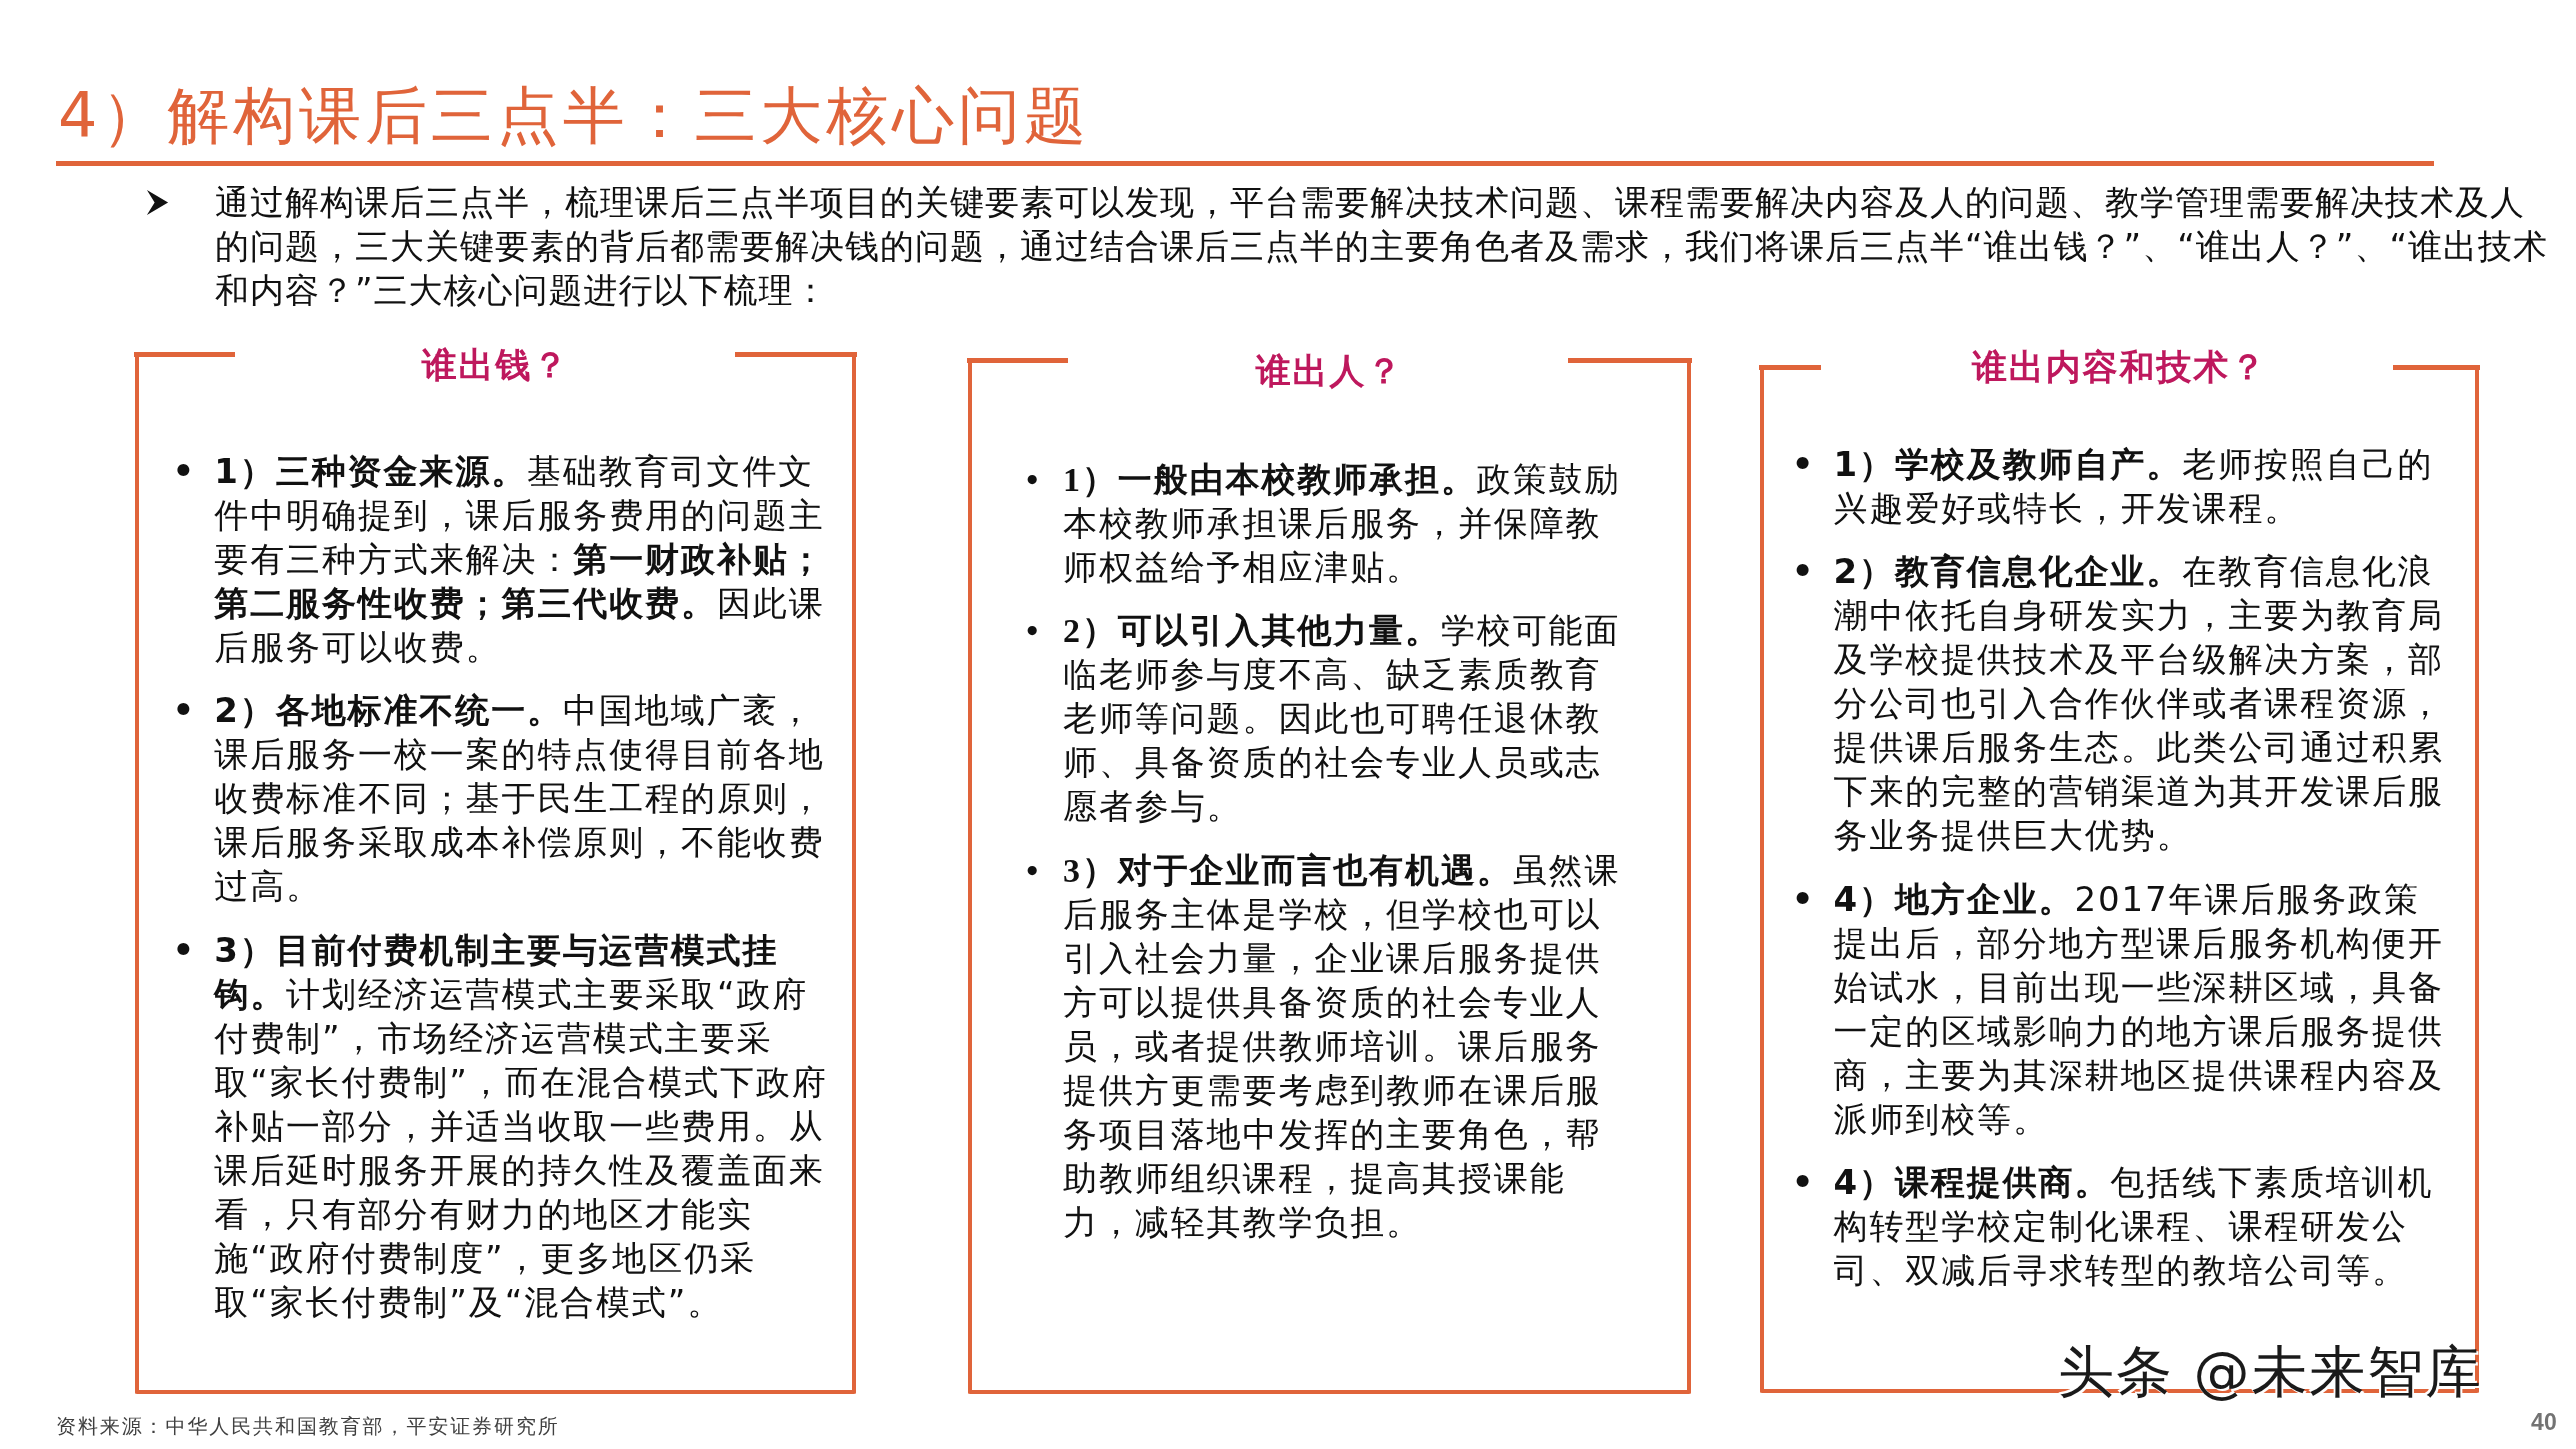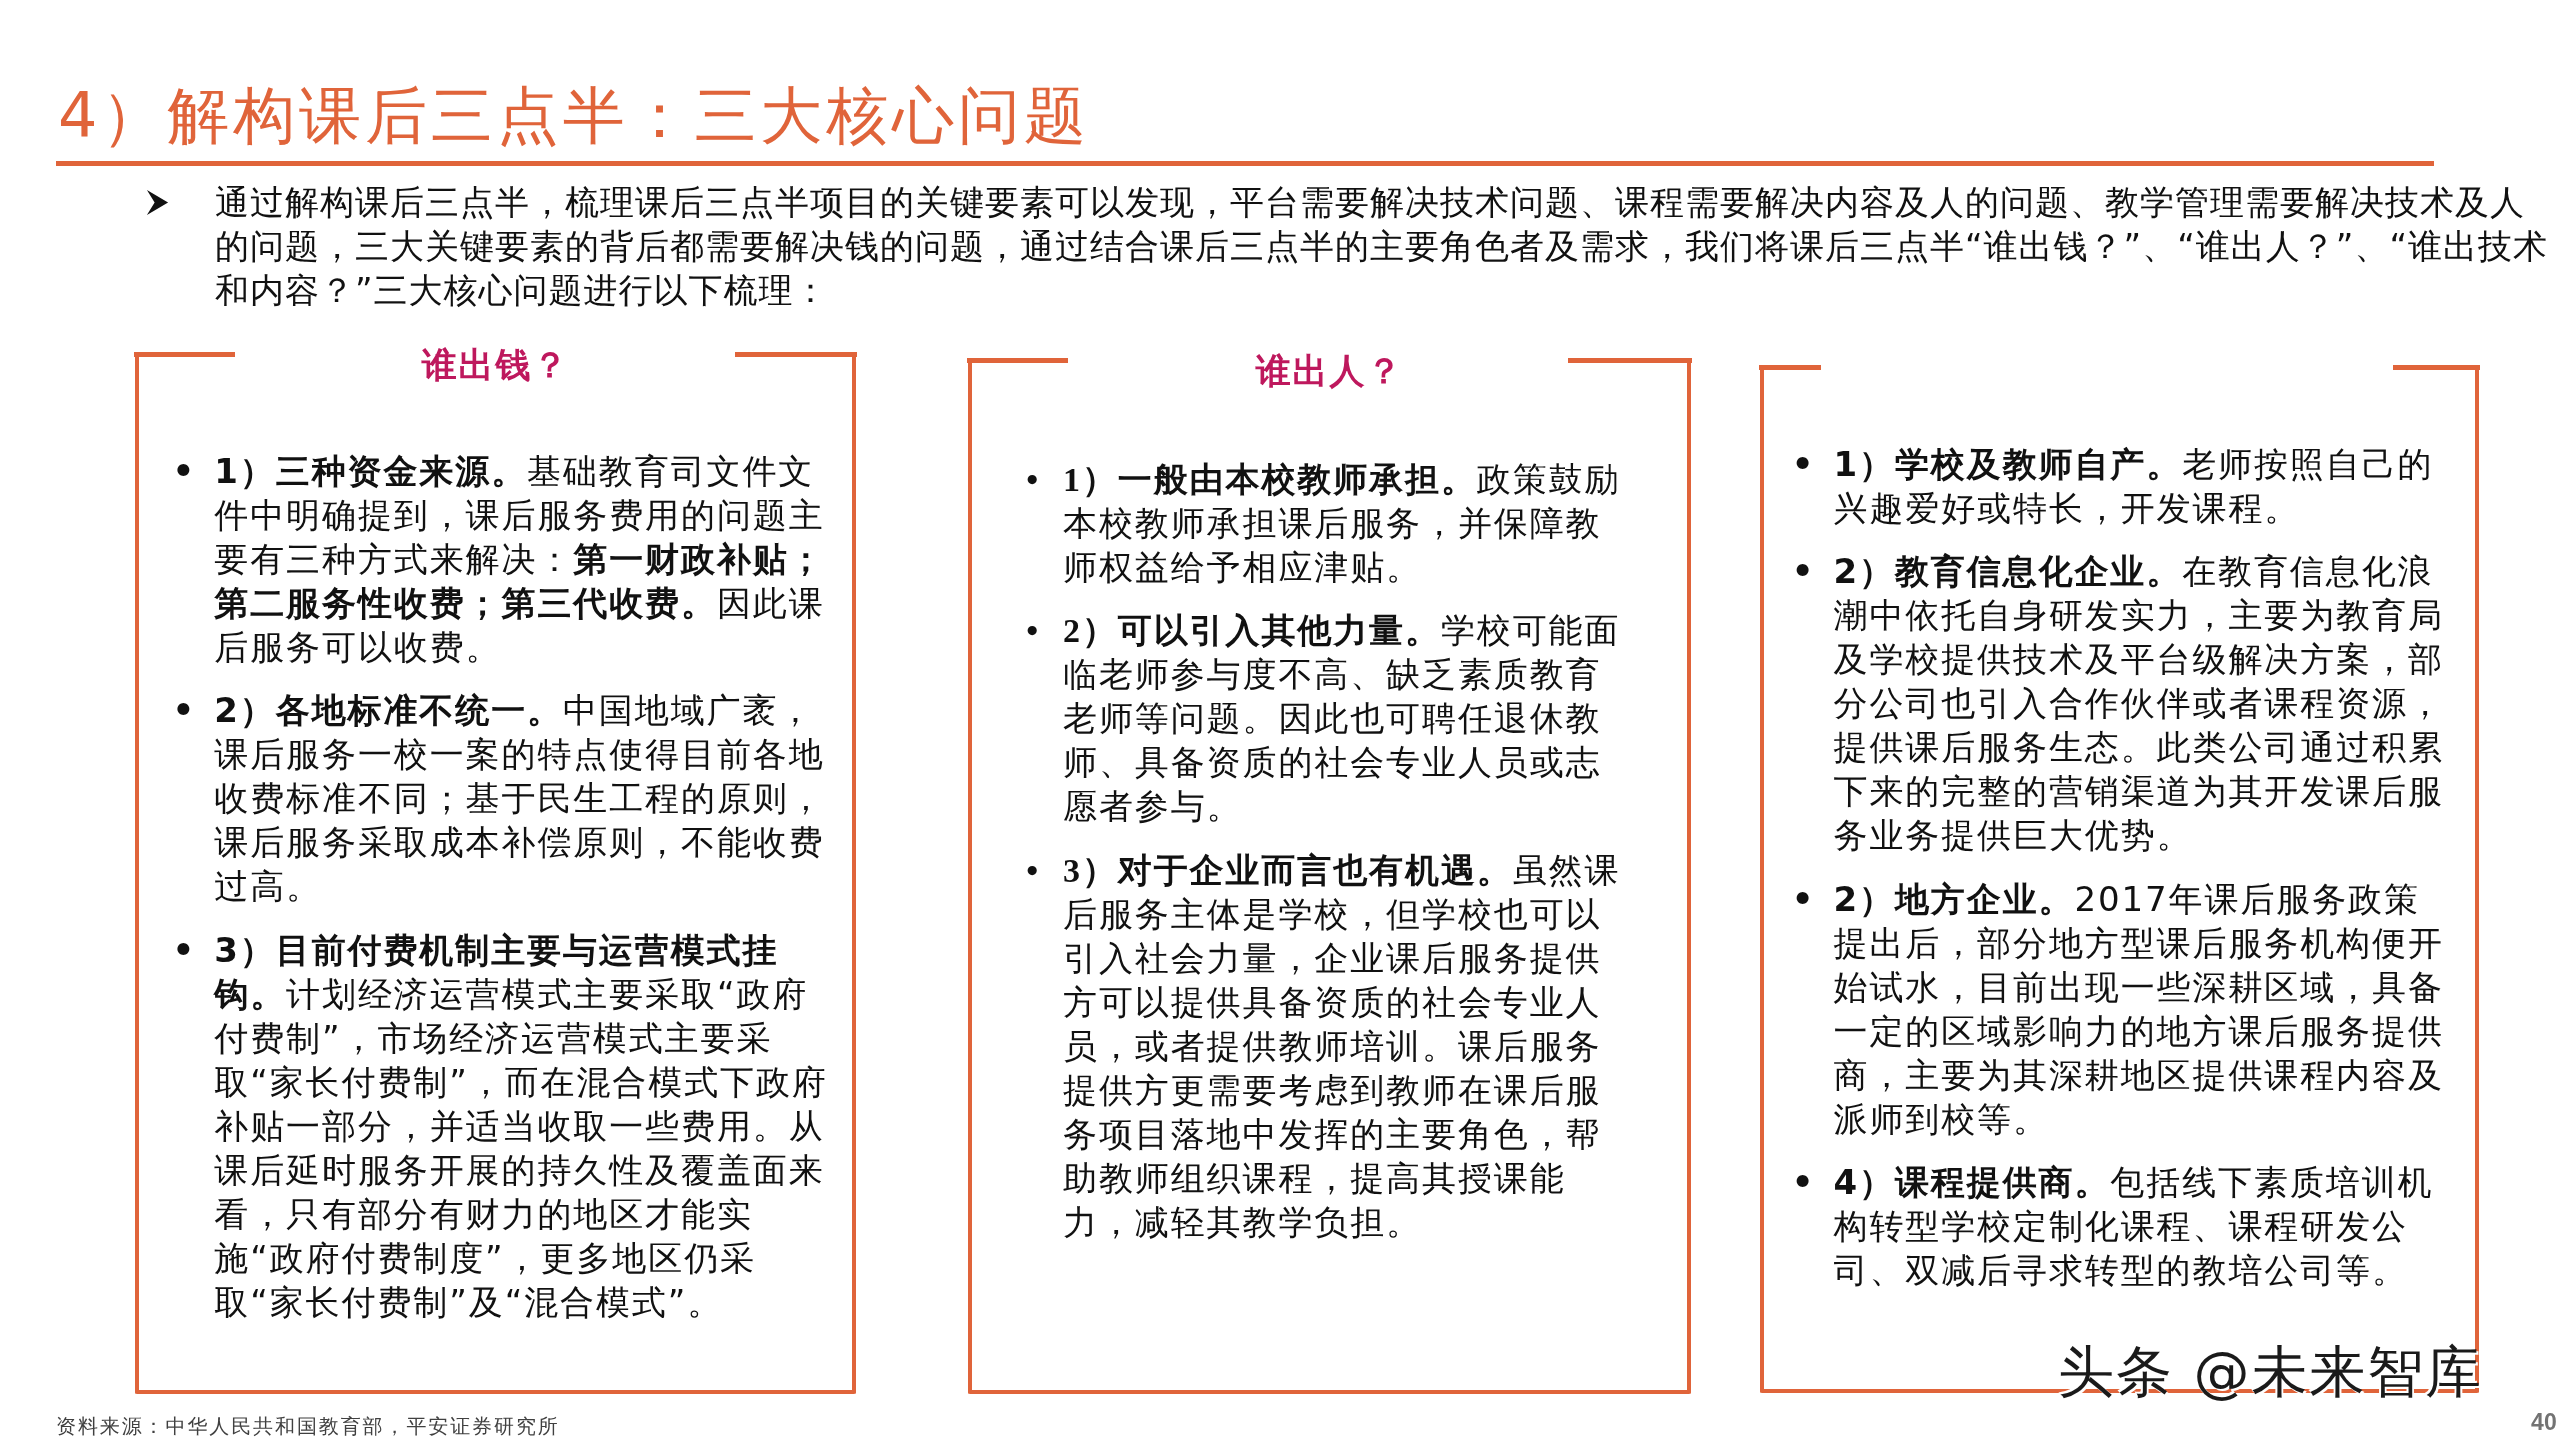--- a/index.html
+++ b/index.html
@@ -110,32 +110,33 @@
     <div class="item">
       <span class="bullet">•</span>
       <span class="lead">3）对于企业而言也有机遇。</span><span>虽然课后服务主体是学校，但学校也可以引入社会力量，企业课后服务提供方可以提供具备资质的社会专业人员，或者提供教师培训。课后服务提供方更需要考虑到教师在课后服务项目落地中发挥的主要角色，帮助教师组织课程，提高其授课能力，减轻其教学负担。</span>
     </div>
   </div>
 </div>
 
 <div class="box" style="left:1760px; top:365px; width:719px; height:1028px;">
   <div class="top-left" style="left:-4.8px; width:62px;"></div>
   <div class="top-right" style="right:-4.8px; width:87px;"></div>
+  <div class="box-title" style="top:-19.3px;">谁出内容和技术？</div>
   <div class="items" style="top:77px; left:13.5px; right:23px;">
     <div class="item">
       <span class="bullet">•</span>
       <span class="lead">1）学校及教师自产。</span><span>老师按照自己的兴趣爱好或特长，开发课程。</span>
     </div>
     <div class="item">
       <span class="bullet">•</span>
       <span class="lead">2）教育信息化企业。</span><span>在教育信息化浪潮中依托自身研发实力，主要为教育局及学校提供技术及平台级解决方案，部分公司也引入合作伙伴或者课程资源，提供课后服务生态。此类公司通过积累下来的完整的营销渠道为其开发课后服务业务提供巨大优势。</span>
     </div>
     <div class="item">
       <span class="bullet">•</span>
-      <span class="lead">2）地方企业。</span><span>2017年课后服务政策提出后，部分地方型课后服务机构便开始试水，目前出现一些深耕区域，具备一定的区域影响力的地方课后服务提供商，主要为其深耕地区提供课程内容及派师到校等。</span>
+      <span class="lead">4）地方企业。</span><span>2017年课后服务政策提出后，部分地方型课后服务机构便开始试水，目前出现一些深耕区域，具备一定的区域影响力的地方课后服务提供商，主要为其深耕地区提供课程内容及派师到校等。</span>
     </div>
     <div class="item">
       <span class="bullet">•</span>
       <span class="lead">4）课程提供商。</span><span>包括线下素质培训机构转型学校定制化课程、课程研发公司、双减后寻求转型的教培公司等。</span>
     </div>
   </div>
 </div>
 
 <div class="source">资料来源：中华人民共和国教育部，平安证券研究所</div>
 <div class="watermark">头条 @未来智库</div>

